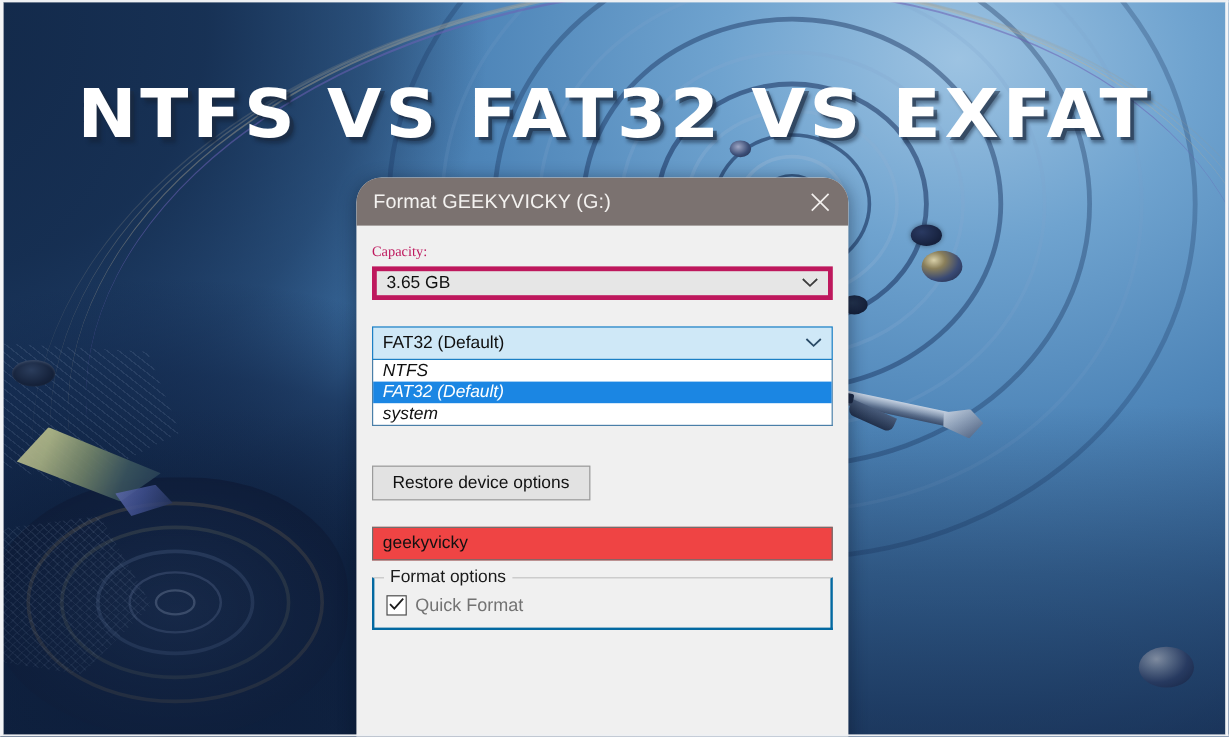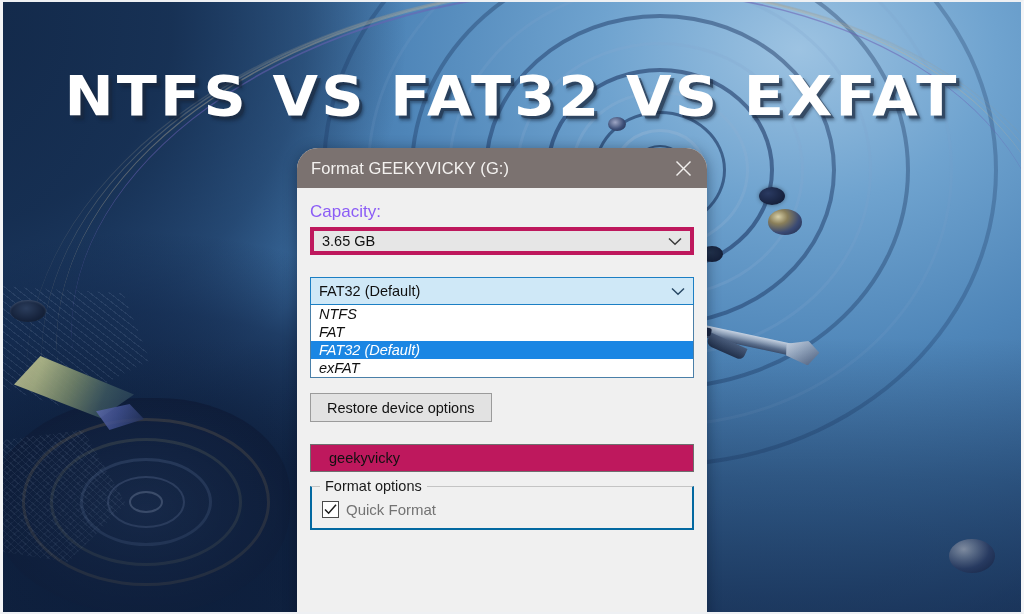--- a/index.html
+++ b/index.html
@@ -248,24 +248,25 @@
     display: flex; align-items: center; justify-content: center;
     cursor: pointer;
   }
   .close-btn svg { display: block; }
 
   .dialog-body {
     padding: 14px 13px 0 13px;
   }
 
   .field-label {
-    font-size: 17px;
-    color: #8b5cf6;
+    font-size: 12px;
+    color: #be185d;
     margin-bottom: 5px;
     font-weight: normal;
+    font-family: Liberation Serif, serif;
   }
 
   
   .combo {
     position: relative;
     height: 28px;
     display: flex;
     align-items: center;
     padding: 0 28px 0 8px;
     font-size: 14.5px;
@@ -328,25 +329,25 @@
     background: #e2e2e2;
     border: 1px solid #9b9b9b;
     font-size: 14.5px;
     color: #111111;
     cursor: pointer;
     font-family: "Liberation Sans", sans-serif;
   }
 
   .text-input {
     height: 28px;
-    background: #be185d;
+    background: #ef4444;
     border: 1px solid #6f6f6f;
     display: flex;
     align-items: center;
-    padding: 0 18px;
+    padding: 0 8px;
     font-size: 14.5px;
     color: #111111;
     cursor: text;
   }
 
   
   .group {
     margin-top: 14px;
     position: relative;
     border: 2px solid #0369a1;
@@ -476,23 +477,22 @@
           <svg width="14" height="9" viewBox="0 0 14 9" aria-hidden="true">
             <polyline points="1,1.5 7,7.2 13,1.5" fill="none" stroke="#2a4a66" stroke-width="1.5"></polyline>
           </svg>
         </span>
       </div>
 
       
       <div class="dd-wrap">
         <div class="dropdown" id="fs-dropdown">
             <div class="dd-item">NTFS</div>
-            <div class="dd-item">FAT</div>
             <div class="dd-item selected">FAT32 (Default)</div>
-            <div class="dd-item">exFAT</div>
+            <div class="dd-item">system</div>
           </div>
         <div class="dd-spacer"></div>
       </div>
 
       <div class="spacer-10"></div>
 
       
       <button class="btn">Restore device options</button>
 
       <div class="spacer-22"></div>

